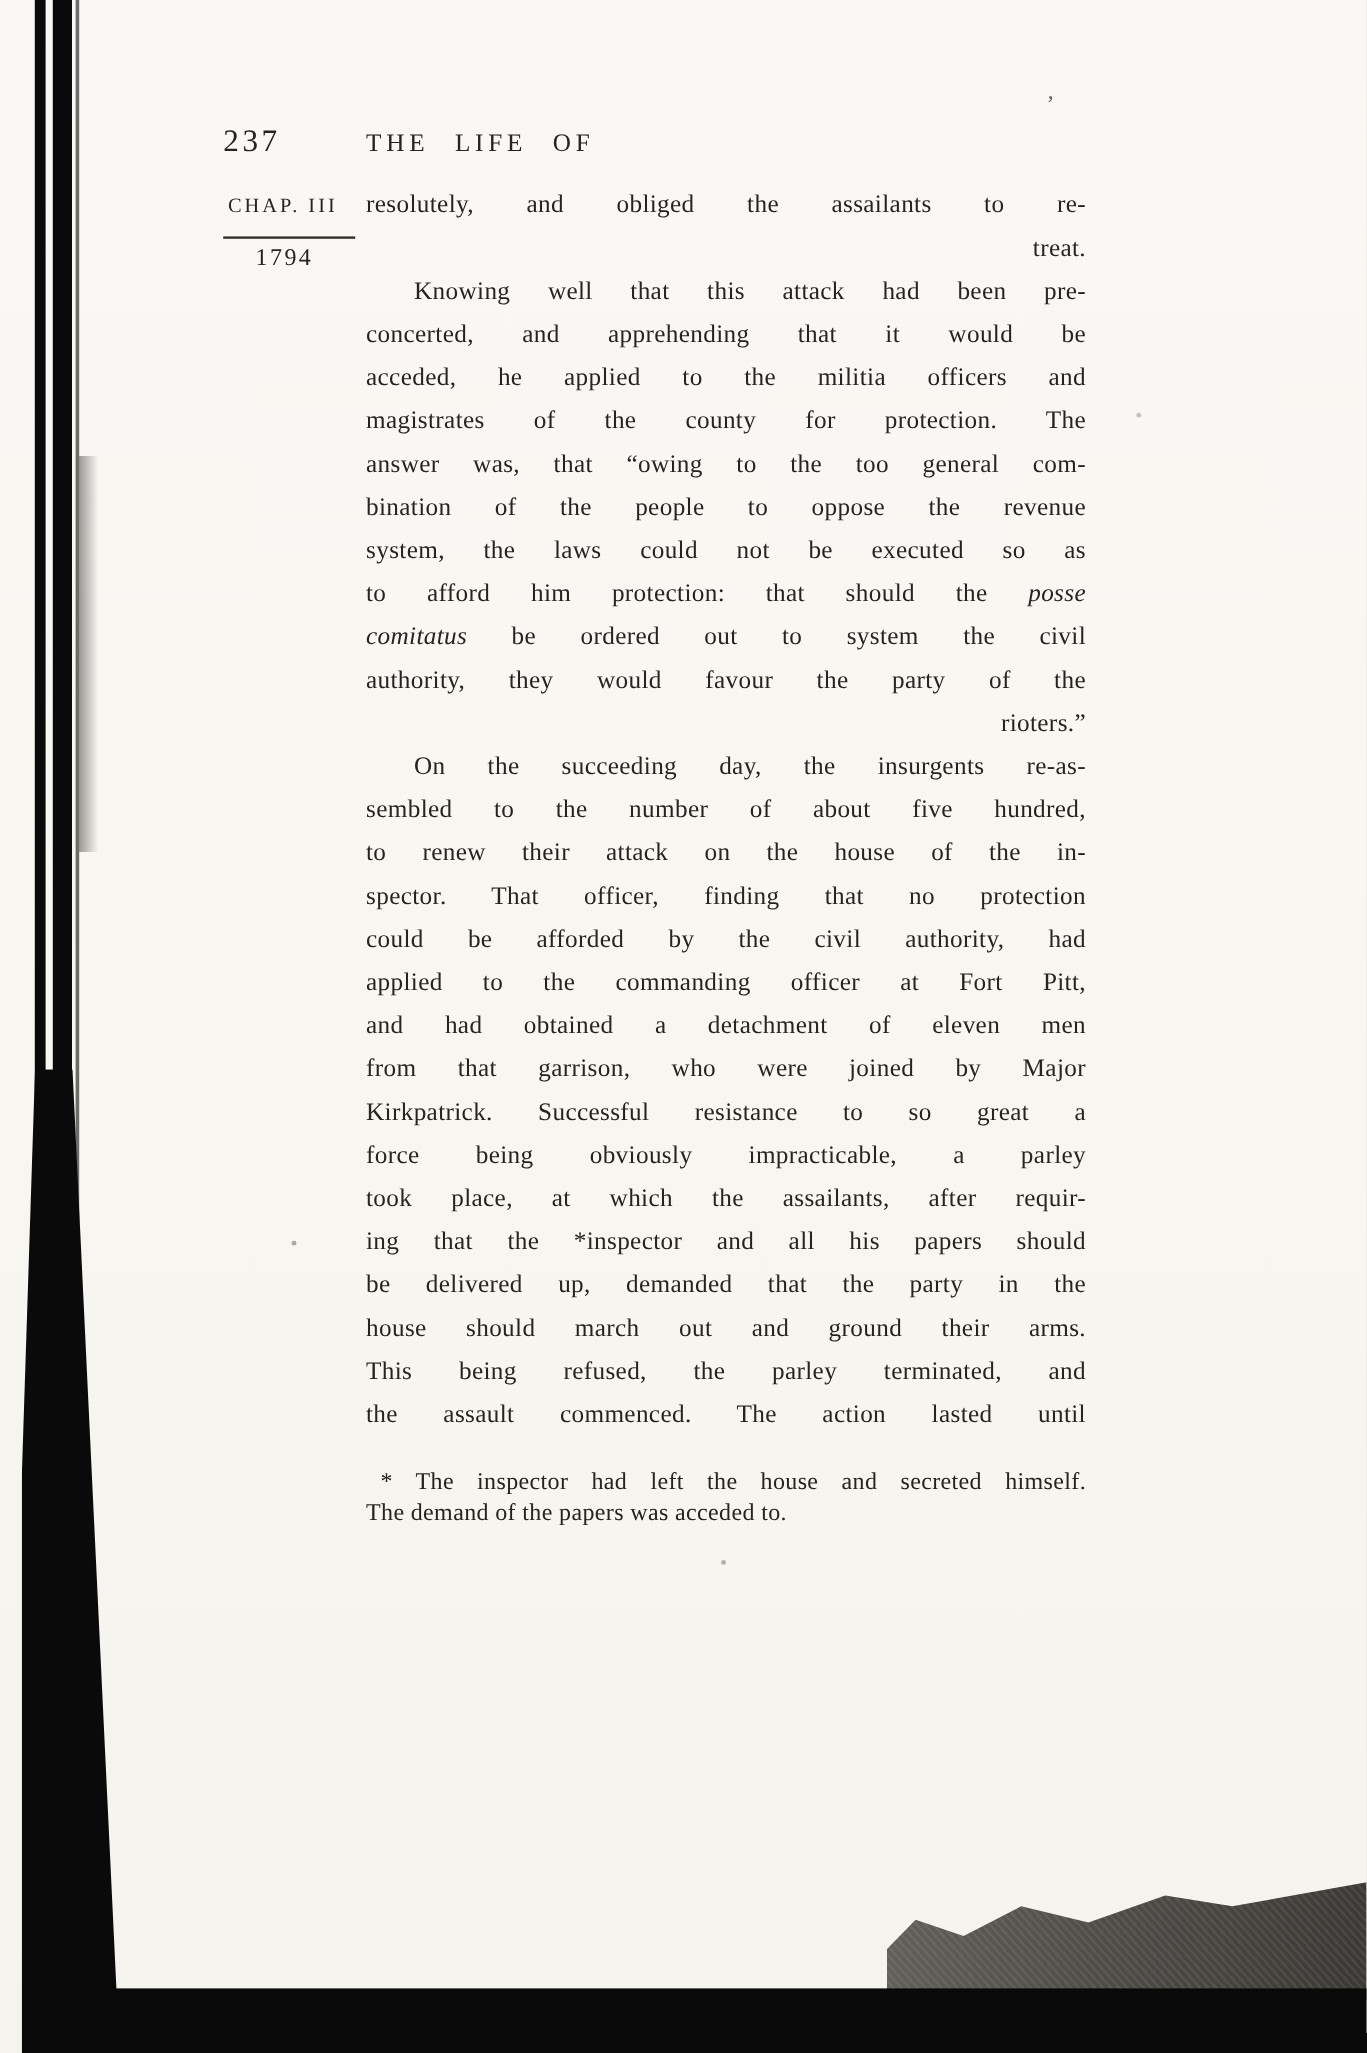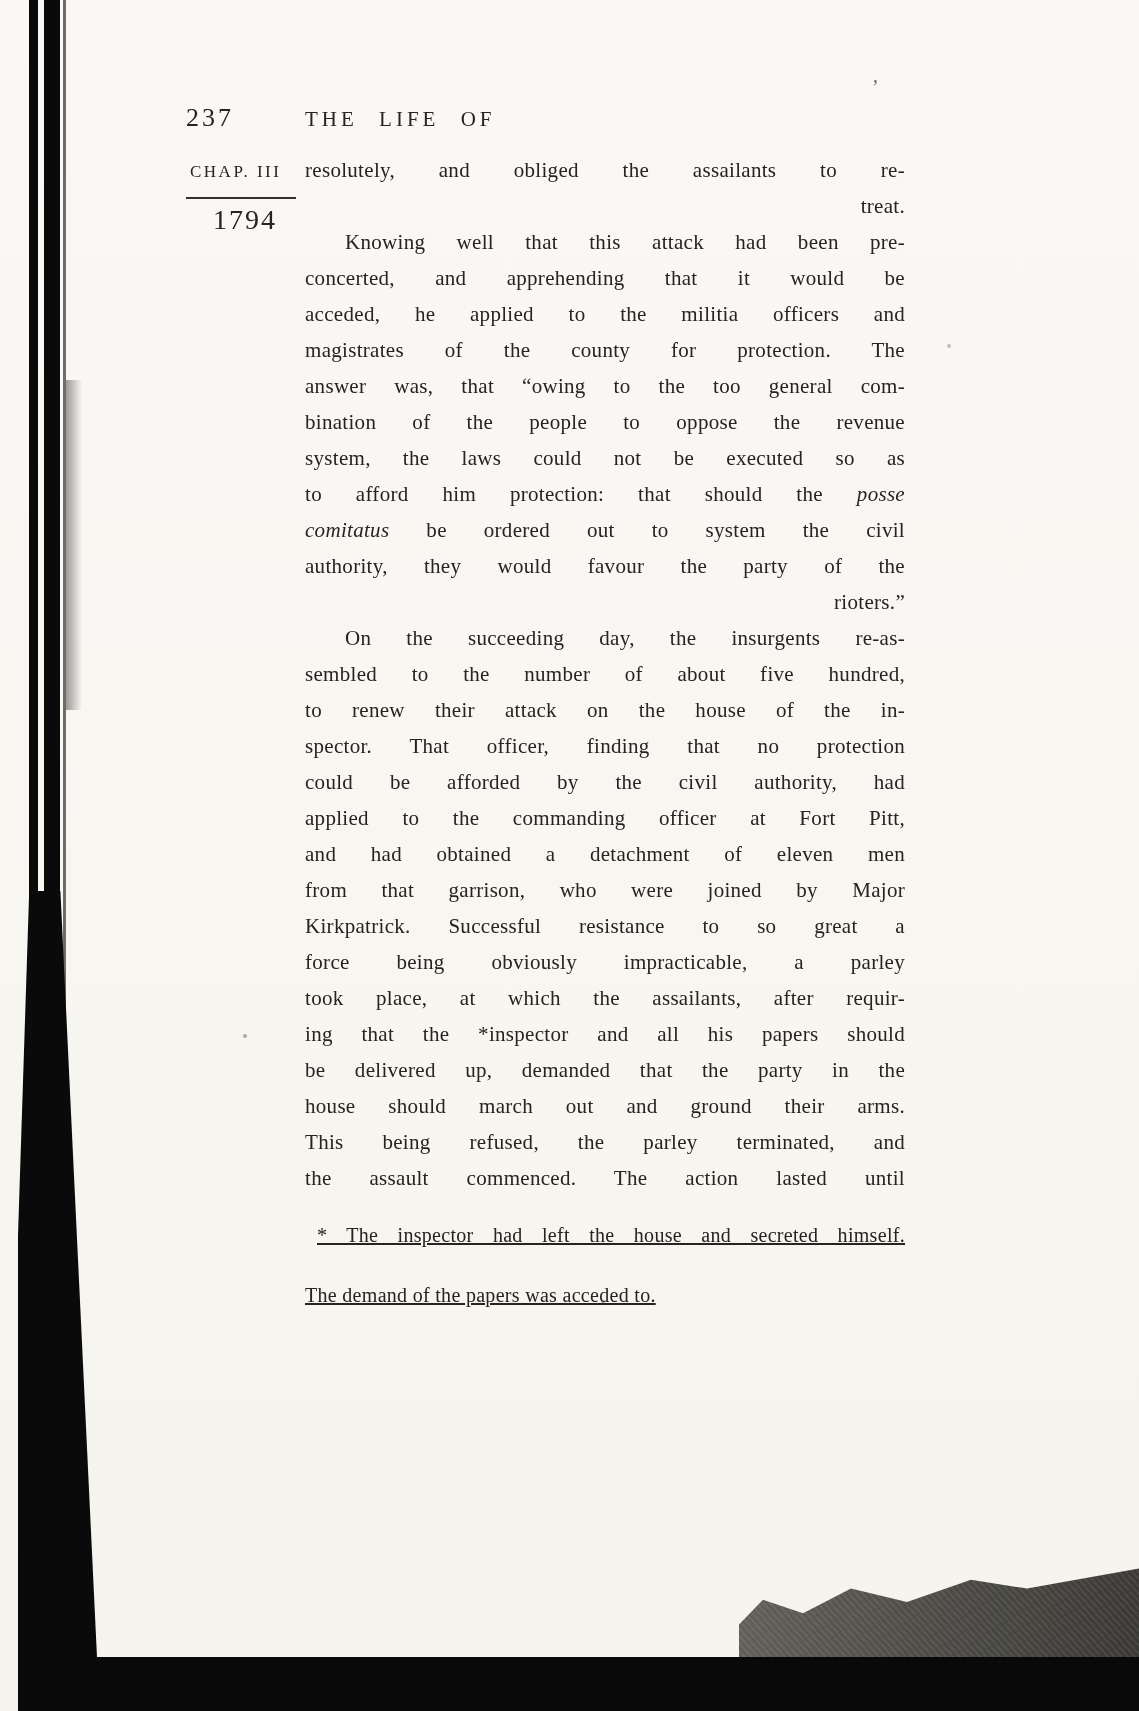--- a/index.html
+++ b/index.html
@@ -50,36 +50,36 @@
   
   .pageno { position: absolute; left: 186px; top: 103px; font-size: 26px; letter-spacing: 3px; }
   .running-title {
     position: absolute; left: 305px; top: 107px; width: 600px;
     text-align: left; font-size: 21px; letter-spacing: 4px; word-spacing: 12px;
   }
 
   
   .chap { position: absolute; left: 190px; top: 162px; font-size: 17px; letter-spacing: 2.5px; }
   .margin-rule { position: absolute; left: 186px; top: 197px; width: 110px; height: 2px; background: #34312c; }
-  .year { position: absolute; left: 213px; top: 204px; font-size: 28px; letter-spacing: 2px; text-align: right; }
+  .year { position: absolute; left: 213px; top: 204px; font-size: 20px; letter-spacing: 2px; text-align: right; }
 
   
   .body { position: absolute; left: 305px; top: 152px; width: 600px; font-size: 21px; letter-spacing: 0.3px; }
   .line { height: 36px; line-height: 36px; overflow: hidden; text-align: justify; }
   .line::after { content: ""; display: inline-block; width: 100%; }
   .line.last { text-align: right; }
   .line.last::after { content: none; }
   .line.indent { text-indent: 40px; }
   .it { font-style: italic; }
 
   
   .footnote { position: absolute; left: 305px; top: 1222px; width: 600px; font-size: 20px; letter-spacing: 0.3px; }
-  .fline { height: 26px; line-height: 26px; overflow: hidden; text-align: justify; text-decoration: underline; }
+  .fline { height: 26px; line-height: 26px; overflow: hidden; text-align: justify; }
   .fline::after { content: ""; display: inline-block; width: 100%; }
-  .fline.last { text-align: left; margin-top: 34px; }
+  .fline.last { text-align: left; }
   .fline.last::after { content: none; }
   .fline.indent { text-indent: 12px; }
 </style>
 </head>
 <body>
 
 <div class="scan">
 
   <div class="bar bar1"></div>
   <div class="bar bar2"></div>

